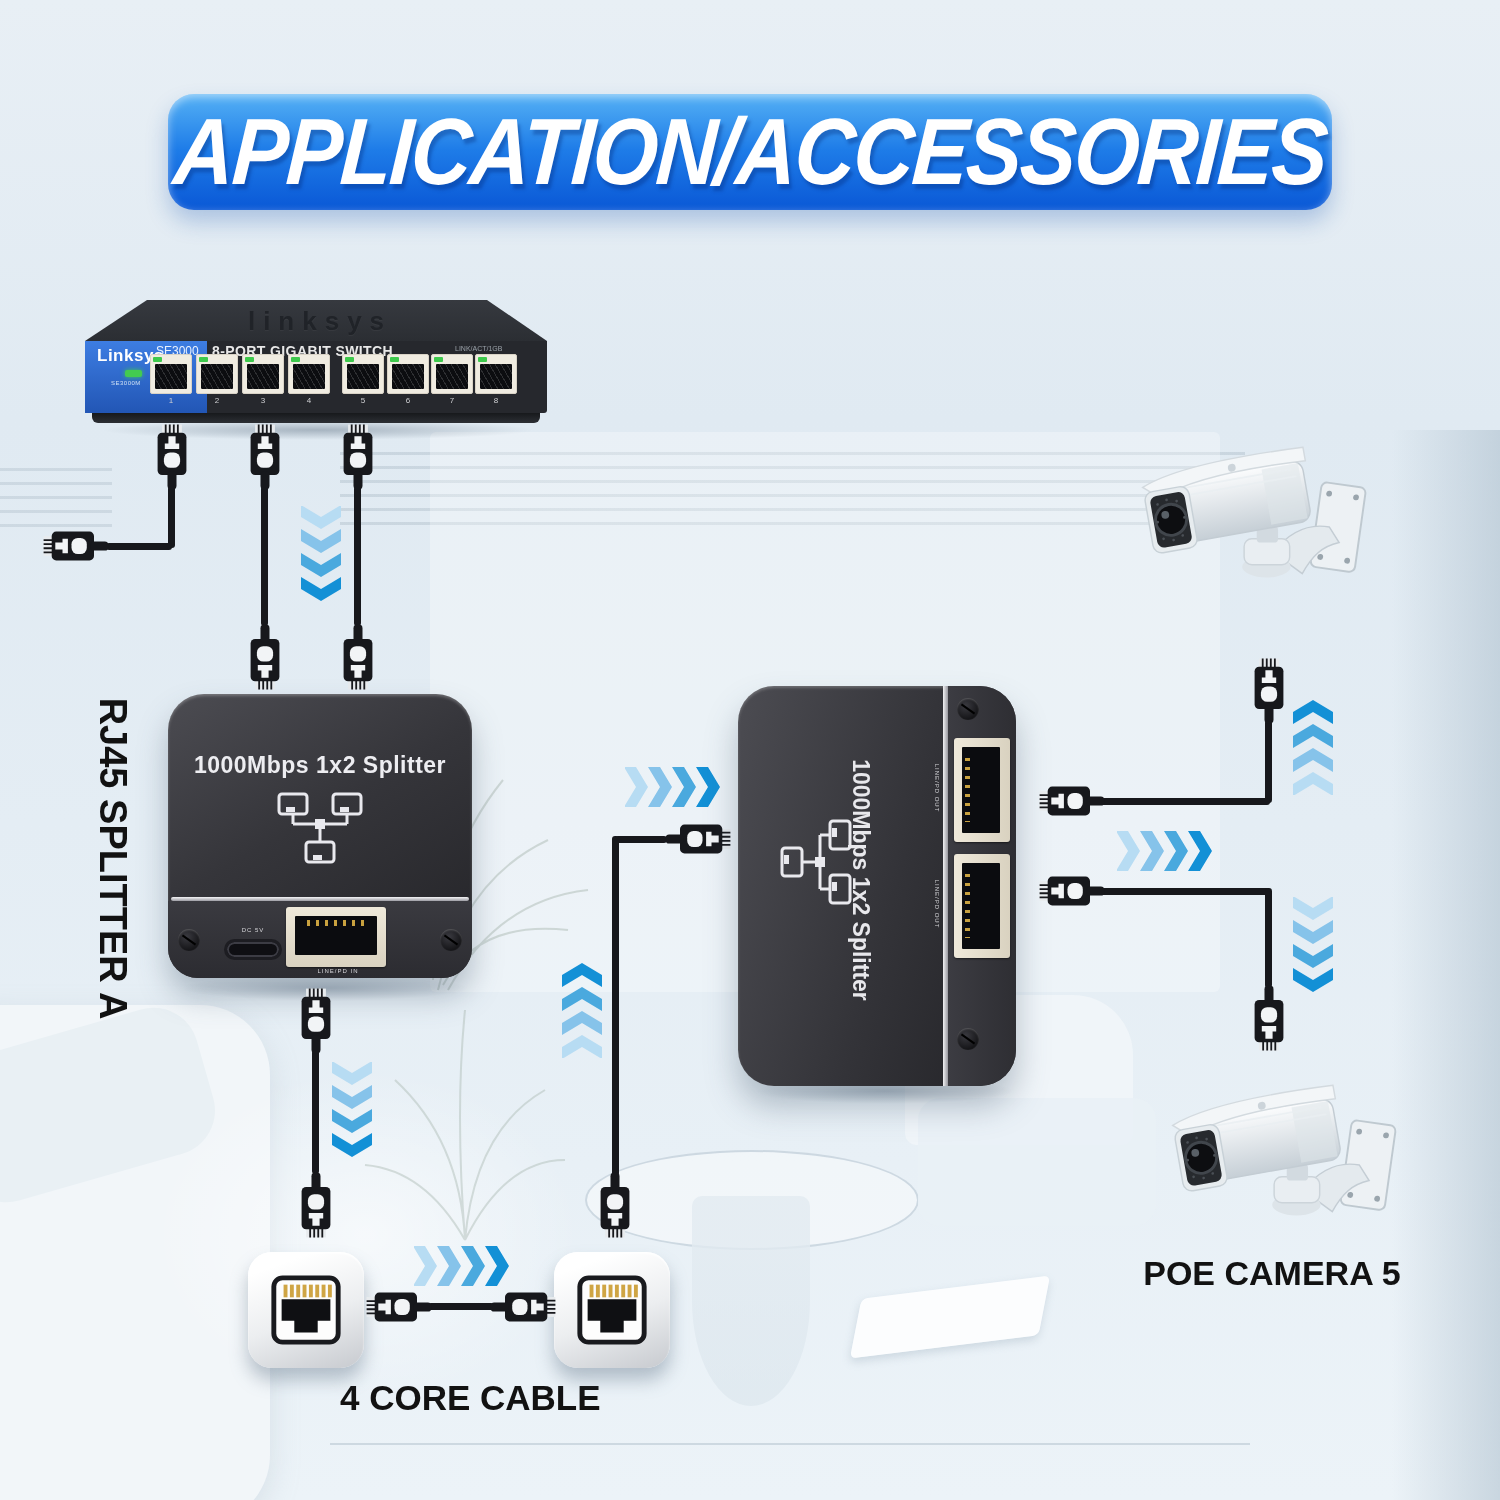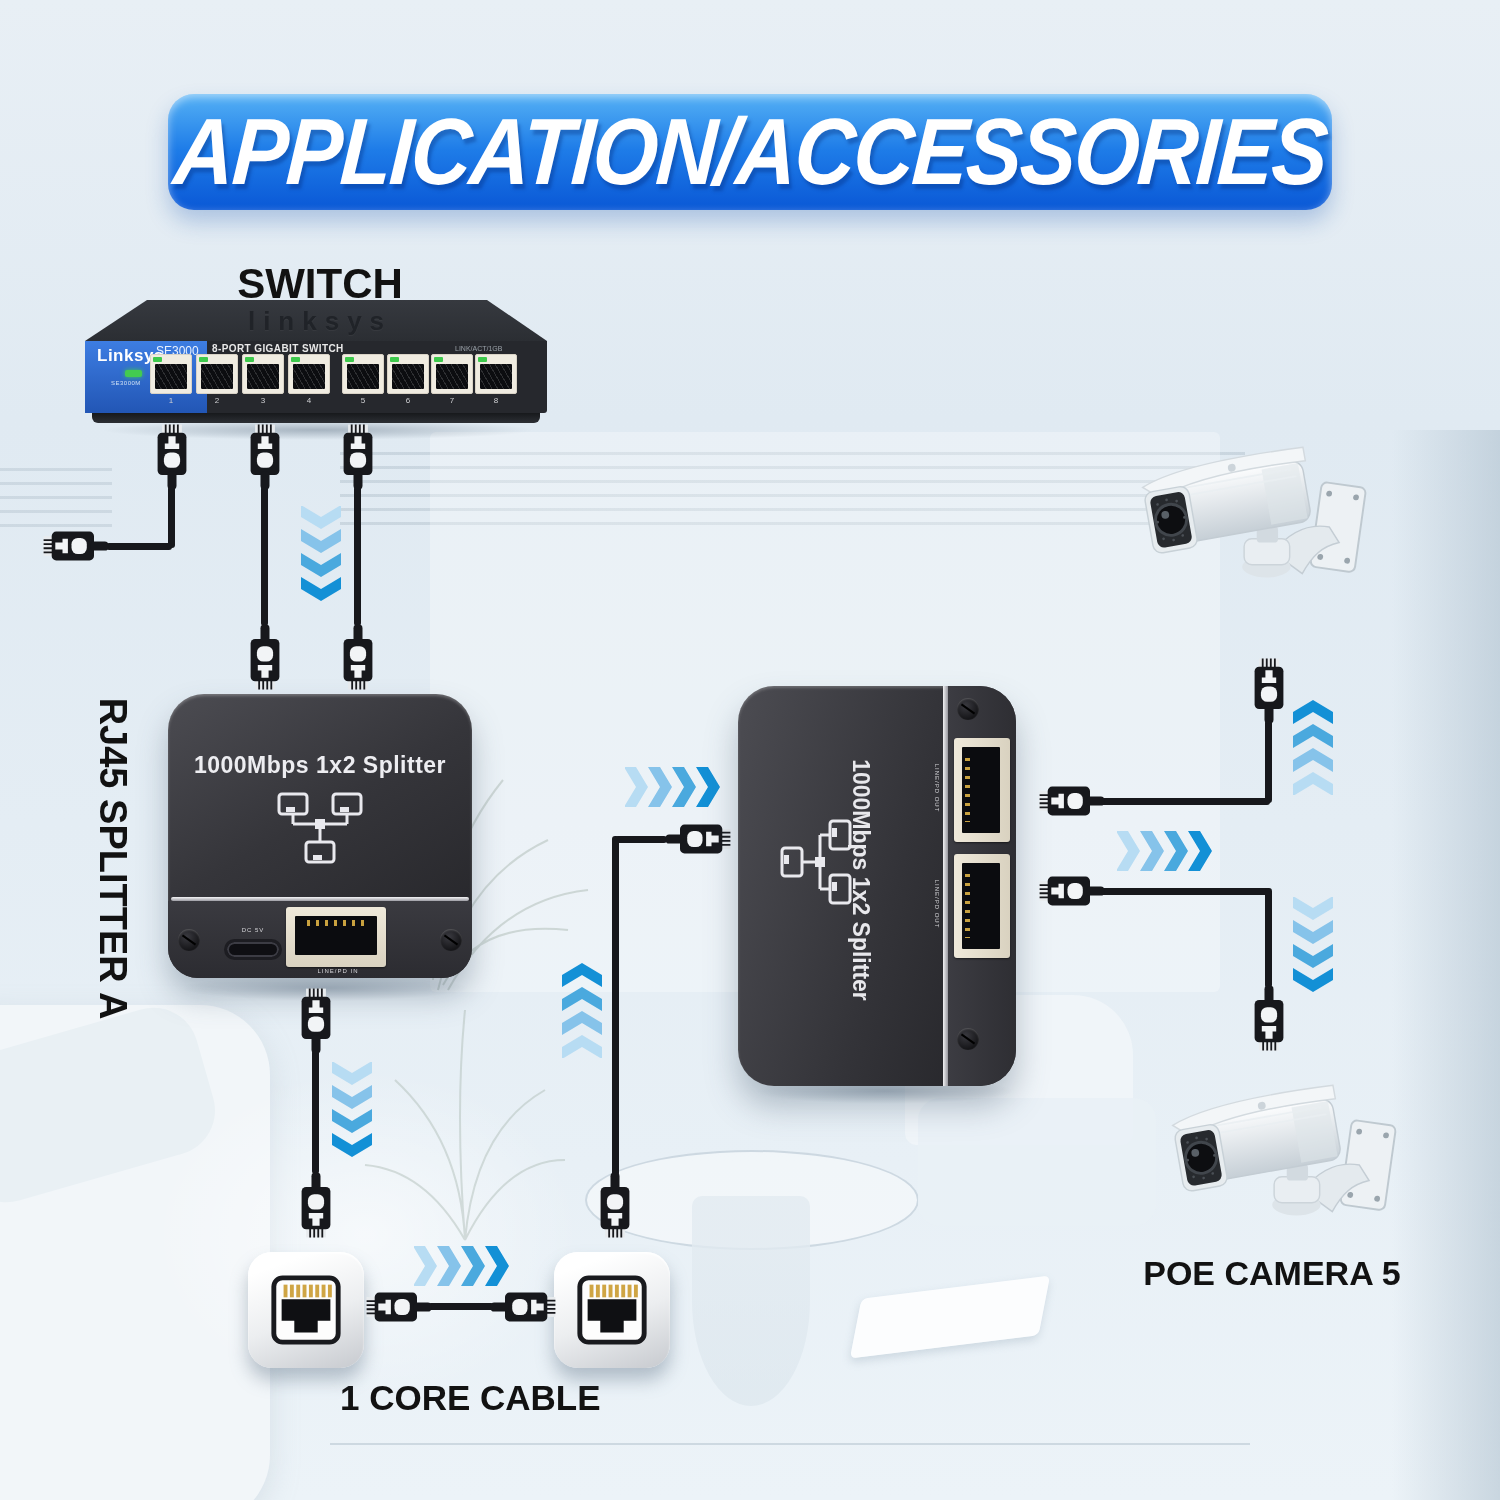--- a/index.html
+++ b/index.html
@@ -28,21 +28,21 @@
     background:linear-gradient(180deg,#36393f,#2b2e33);
     -webkit-clip-path:polygon(62px 0,402px 0,462px 41px,0 41px);clip-path:polygon(62px 0,402px 0,462px 41px,0 41px);z-index:5}
   .sw-emboss{position:absolute;left:200px;top:306px;width:240px;text-align:center;font-size:26px;font-weight:800;
     color:#202328;letter-spacing:8px;text-shadow:0 1px 1px rgba(255,255,255,.05);z-index:6}
   .sw-front{position:absolute;left:85px;top:341px;width:462px;height:72px;background:#26282d;z-index:5;border-radius:0 0 3px 3px}
   .sw-blue{position:absolute;left:0;top:0;width:122px;height:72px;background:linear-gradient(180deg,#3d7de2,#2256b5)}
   .sw-logo{position:absolute;left:12px;top:5px;font-size:17px;font-weight:700;color:#fff;letter-spacing:.5px}
   .sw-led{position:absolute;left:40px;top:29px;width:17px;height:7px;border-radius:2px;background:#43cb50;box-shadow:0 0 5px #43cb50}
   .sw-ledlbl{position:absolute;left:26px;top:39px;font-size:6px;color:#cfe0f5;letter-spacing:.5px}
   .sw-badge{position:absolute;left:156px;top:344px;font-size:12px;color:#eaf2ff;z-index:6;font-weight:400}
-  .sw-title{position:absolute;left:212px;top:343px;font-size:10px;color:#e8e8e8;z-index:6;font-weight:700;letter-spacing:.4px}
+  .sw-title{position:absolute;left:212px;top:343px;font-size:14px;color:#e8e8e8;z-index:6;font-weight:700;letter-spacing:.4px}
   .sw-right{position:absolute;left:455px;top:345px;font-size:7px;color:#9aa1a8;z-index:6}
   .port{position:absolute;top:354px;width:42px;height:40px;background:#f0ece1;border:1px solid #d9d3c6;border-radius:2px;z-index:6;box-sizing:border-box}
   .port i{position:absolute;left:2px;top:2px;width:9px;height:5px;background:#3ec94c;border-radius:1px}
   .port b{position:absolute;left:4px;top:9px;right:4px;bottom:4px;background:#0c0d10;border-radius:1px;
     background-image:repeating-linear-gradient(60deg,rgba(255,255,255,.14) 0 1px,transparent 1px 5px)}
   .pnum{position:absolute;top:396px;width:42px;text-align:center;font-size:8px;color:#cfd0d3;z-index:6}
   .sw-base{position:absolute;left:92px;top:413px;width:448px;height:10px;background:linear-gradient(180deg,#17191c,#2c2f34);border-radius:0 0 6px 6px;z-index:5}
   .sw-shadow{position:absolute;left:100px;top:420px;width:436px;height:20px;background:radial-gradient(ellipse at center,rgba(60,80,100,.35),rgba(60,80,100,0) 70%);z-index:1}
   
   .spl-a{position:absolute;left:168px;top:694px;width:304px;height:284px;border-radius:36px 36px 30px 30px;
@@ -190,21 +190,20 @@
       <path d="M110 290 Q105 190 40 130 M110 290 Q120 180 190 140 M110 290 Q100 160 110 60 M110 290 Q150 210 210 210 M110 290 Q70 220 10 215"></path>
     </g>
   </svg>
   <div class="floorline" style="left:330px;top:1443px;width:920px"></div>
 
   <div class="banner">
     <span>APPLICATION/ACCESSORIES</span>
   </div>
 
 
-  <div class="lbl" style="left:190px;top:260px;width:260px;font-size:42px">SWITCH</div>
   <div class="sw-shadow"></div>
   <div class="sw-top"></div>
   <div class="sw-emboss">linksys</div>
   <div class="sw-front">
     <div class="sw-blue">
       <div class="sw-logo">Linksys</div>
       <div class="sw-led"></div>
       <div class="sw-ledlbl">SE3000M</div>
     </div>
   </div>
@@ -327,21 +326,21 @@
   <svg class="chev right" style="left:440px;top:1218px">
       <use href="#chev4"></use>
     </svg>
   <svg class="plug left" style="left:381px;top:1274px">
       <use href="#plugsym"></use>
     </svg>
   <div class="wire" style="left:428px;top:1303px;width:66px;height:7px"></div>
   <svg class="plug right" style="left:505px;top:1274px">
       <use href="#plugsym"></use>
     </svg>
-  <div class="lbl" style="left:340px;top:1378px;width:250px;font-size:35px">1 CORE CABLE</div>
+  <div class="lbl" style="left:340px;top:1378px;width:250px;font-size:35px">4 CORE CABLE</div>
 
   <svg class="chev right" style="left:651px;top:739px">
       <use href="#chev4"></use>
     </svg>
   <svg class="plug right" style="left:680px;top:806px">
       <use href="#plugsym"></use>
     </svg>
   <div class="wire" style="left:615px;top:836px;width:52px;height:7px"></div>
   <div class="wire" style="left:612px;top:836px;width:7px;height:340px"></div>
   <svg class="plug down" style="left:597px;top:1172px">

